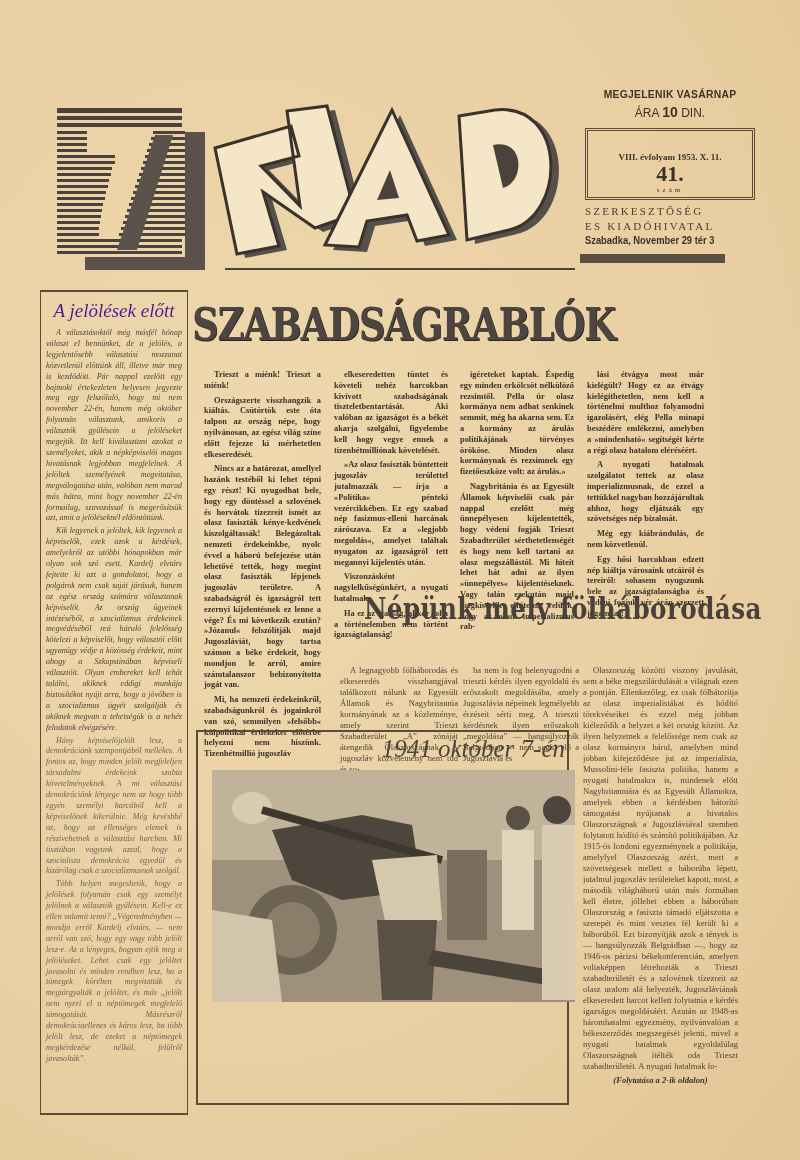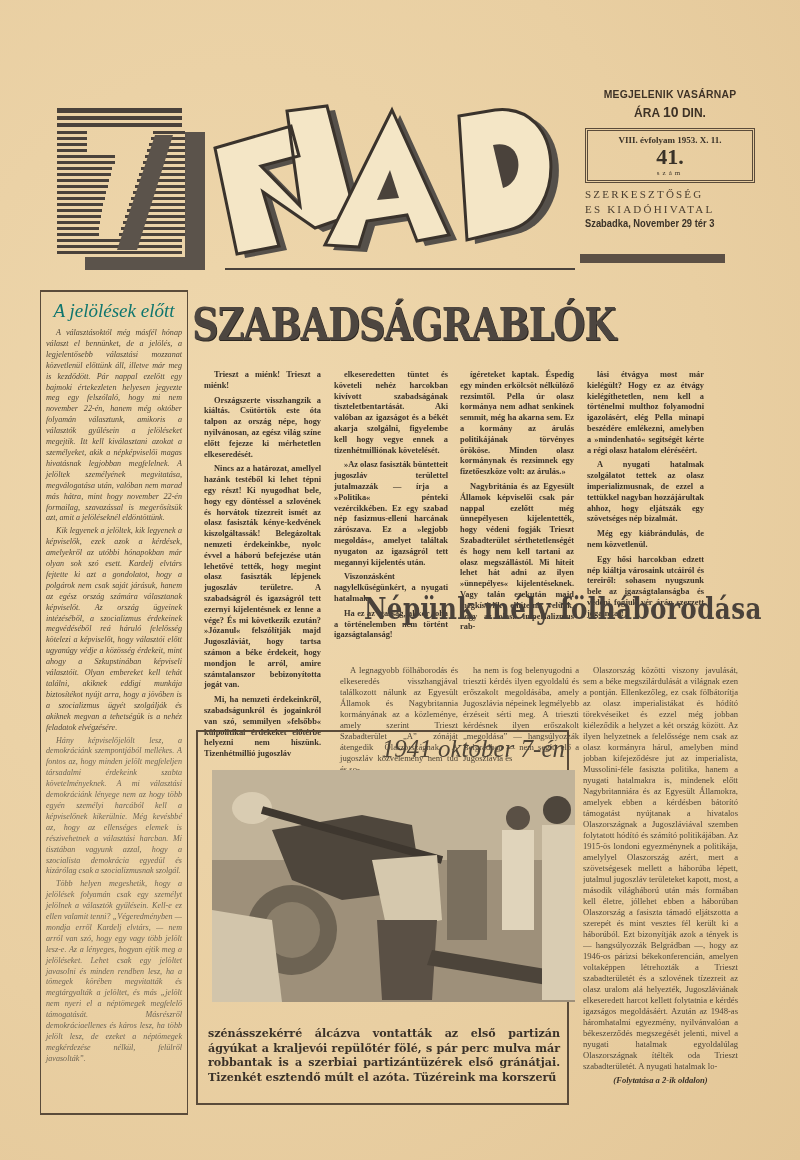--- a/index.html
+++ b/index.html
@@ -11,33 +11,33 @@
       color: #3a3228;
     }
     .abs { position: absolute; }
 
     
     .logo { left: 55px; top: 100px; width: 520px; height: 170px; }
     .logo svg { width: 100%; height: 100%; }
 
     .info { left: 585px; top: 88px; width: 170px; text-align: center; }
     .info .appears { font-family: "Liberation Sans", sans-serif; font-weight: bold; font-size: 11.5px; letter-spacing: 0.3px; color: #3e3226; transform: scaleX(0.9); }
-    .info .price { font-family: "Liberation Sans", sans-serif; font-weight: bold; font-size: 12px; margin-top: 4px; color: #3e3226; }
+    .info .price { font-family: "Liberation Sans", sans-serif; font-weight: normal; font-size: 12px; margin-top: 4px; color: #3e3226; }
     .info .price b { font-size: 14px; }
-    .issue-box { margin-top: 8px; border: 3px double #5a4b3a; padding: 4px 2px 3px; }
+    .issue-box { margin-top: 8px; border: 3px double #5a4b3a; padding: 21px 2px 3px; }
     .issue-box .vol { font-size: 9px; font-weight: bold; }
     .issue-box .num { font-size: 22px; font-weight: bold; line-height: 24px; }
     .issue-box .szam { font-size: 7px; letter-spacing: 3px; }
     .editorial { margin-top: 4px; font-size: 11px; letter-spacing: 2.2px; line-height: 15px; color: #4a3e30; text-align: left; }
     .address { font-family: "Liberation Sans", sans-serif; font-weight: bold; font-size: 11px; text-align: left; transform: scaleX(0.85); transform-origin: left; white-space: nowrap; }
     .rule-under { left: 580px; top: 254px; width: 145px; height: 9px; background: #5c5045; }
 
     
     .left-col { left: 40px; top: 290px; width: 148px; height: 825px; border-top: 2px solid #5a4b3a; border-bottom: 2px solid #5a4b3a; border-left: 1.5px solid #5a4b3a; border-right: 1.5px solid #5a4b3a; padding: 6px 5px; box-sizing: border-box; overflow: hidden; }
-    .left-col h2 { margin: 2px 0 6px; font-size: 19px; font-style: italic; text-align: center; font-weight: normal; color: #0f766e; }
+    .left-col h2 { margin: 2px 0 6px; font-size: 19px; font-style: italic; text-align: center; font-weight: normal; color: #4c1d95; }
     .left-col p { margin: 0 0 2px; font-size: 8.1px; line-height: 10.9px; font-style: italic; text-align: justify; text-indent: 10px; color: #4e4537; }
     .left-col p.faded { color: #6d6454; }
 
     
     .headline { left: 192px; top: 297px; width: 545px; height: 56px; font-family: "DejaVu Serif", serif; font-weight: bold; font-size: 45px; letter-spacing: -1.5px; color: #4d4640; line-height: 56px; transform: scaleX(0.82); transform-origin: left; white-space: nowrap; text-shadow: 1px 1px 0 #2c2620; }
 
     .cols { top: 366px; font-family: "Liberation Serif", serif; font-size: 8.4px; line-height: 10.8px; text-align: justify; color: #3b332a; }
     .cols p { margin: 4px; text-indent: 10px; }
     .c1 { left: 200px; width: 125px; }
     .c2 { left: 330px; width: 122px; }
@@ -211,14 +211,13 @@
     <path d="M220,180 L340,200 L335,215 L215,195 Z" fill="#4c443a"></path>
     <path d="M0,140 L60,150 L70,232 L0,232 Z" fill="#d2c5ab"></path>
     <rect x="290" y="60" width="32" height="100" fill="#e0d4bb"></rect>
     <circle cx="306" cy="48" r="12" fill="#5a5045"></circle>
     <rect x="330" y="55" width="33" height="175" fill="#d9ccb2"></rect>
     <circle cx="345" cy="40" r="14" fill="#4e463c"></circle>
     <rect x="235" y="80" width="40" height="90" fill="#7a6f5e"></rect>
   </svg>
 </div>
 <div class="abs caption">
-  <span>szénásszekérré álcázva vontatták az első partizán ágyúkat a kraljevói repülőtér fölé, s pár perc mulva már robbantak is a szerbiai partizántüzérek első gránátjai. Tizenkét esztendő múlt el azóta. Tüzéreink ma korszerű</span>
 </div>
 
 </body></html>

